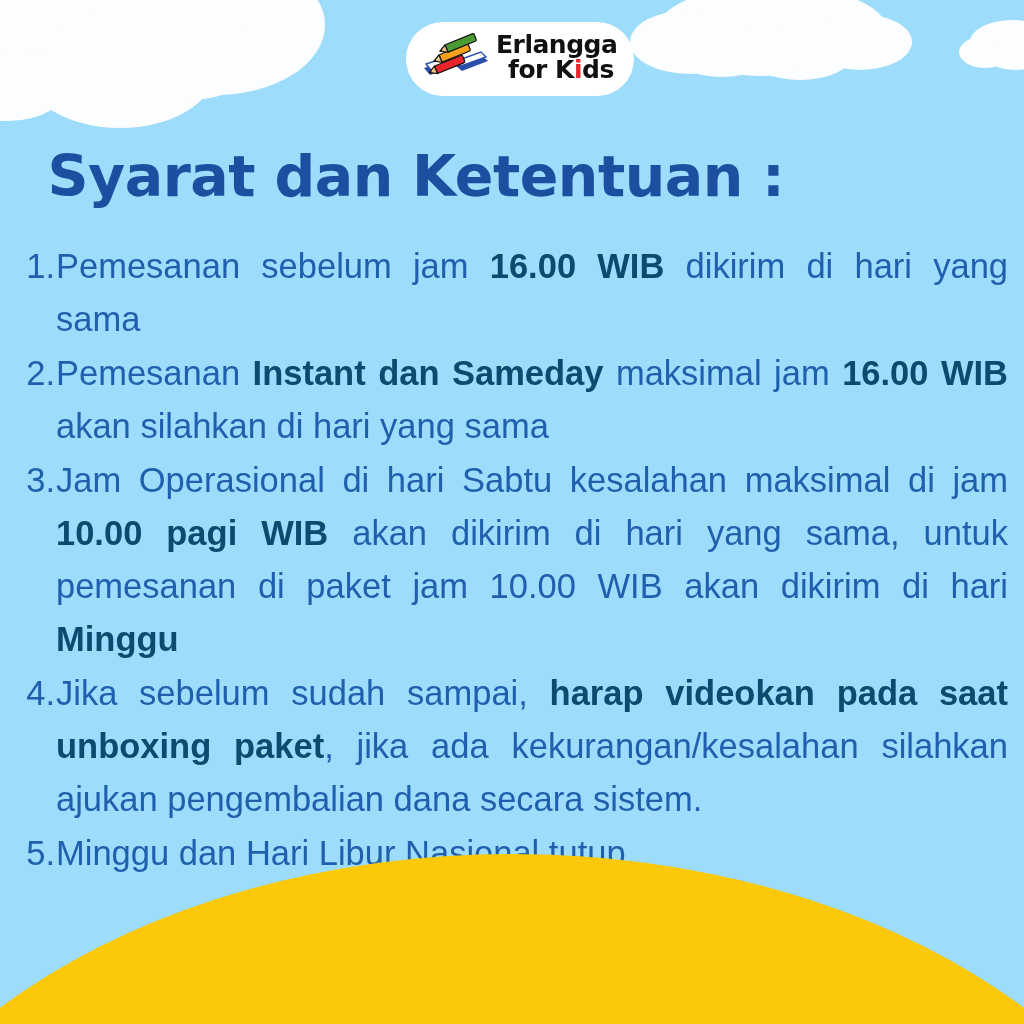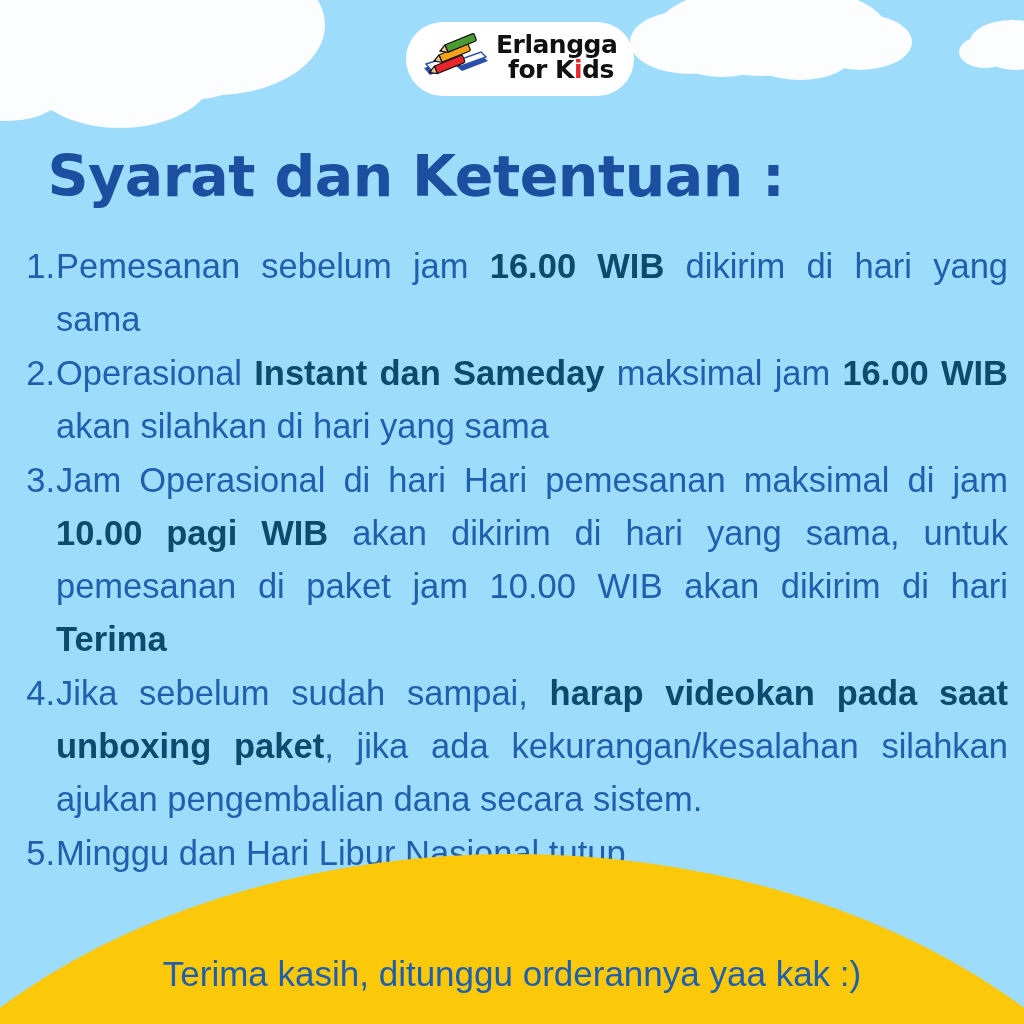--- a/index.html
+++ b/index.html
@@ -204,32 +204,31 @@
 
   <div id="title">Syarat dan Ketentuan :</div>
 
   <ol id="terms-list" style="list-style: none; margin: 0px; padding: 0px;">
       <li class="term-item">
         <span class="term-num">1.</span>
         <span class="term-text"><span>Pemesanan sebelum jam </span><b>16.00 WIB</b><span> dikirim di hari yang sama</span></span>
       </li>
       <li class="term-item">
         <span class="term-num">2.</span>
-        <span class="term-text"><span>Operasional </span><b>Instant dan Sameday</b><span> maksimal jam </span><b>16.00 WIB</b><span> akan silahkan di hari yang sama</span></span>
+        <span class="term-text"><span>Pemesanan </span><b>Instant dan Sameday</b><span> maksimal jam </span><b>16.00 WIB</b><span> akan silahkan di hari yang sama</span></span>
       </li>
       <li class="term-item">
         <span class="term-num">3.</span>
-        <span class="term-text"><span>Jam Operasional di hari Hari pemesanan maksimal di jam </span><b>10.00 pagi WIB</b><span> akan dikirim di hari yang sama, untuk pemesanan di paket jam 10.00 WIB akan dikirim di hari </span><b>Terima</b></span>
+        <span class="term-text"><span>Jam Operasional di hari Sabtu kesalahan maksimal di jam </span><b>10.00 pagi WIB</b><span> akan dikirim di hari yang sama, untuk pemesanan di paket jam 10.00 WIB akan dikirim di hari </span><b>Minggu</b></span>
       </li>
       <li class="term-item">
         <span class="term-num">4.</span>
         <span class="term-text"><span>Jika sebelum sudah sampai, </span><b>harap videokan pada saat unboxing paket</b><span>, jika ada kekurangan/kesalahan silahkan ajukan pengembalian dana secara sistem.</span></span>
       </li>
       <li class="term-item">
         <span class="term-num">5.</span>
         <span class="term-text"><span>Minggu dan Hari Libur Nasional tutup.</span></span>
       </li>
     </ol>
 
   <div id="yellow-arc"></div>
-  <div id="footer-note">Terima kasih, ditunggu orderannya yaa kak :)</div>
 
 </div>
 
 </body></html>

